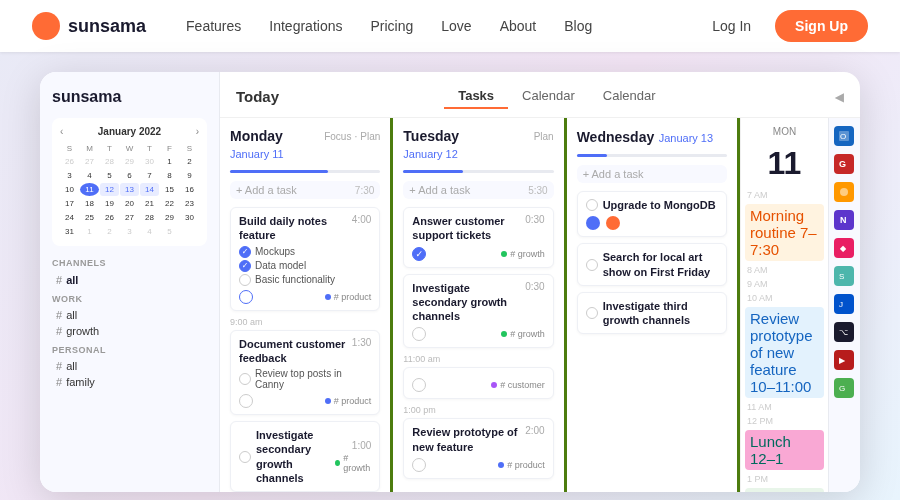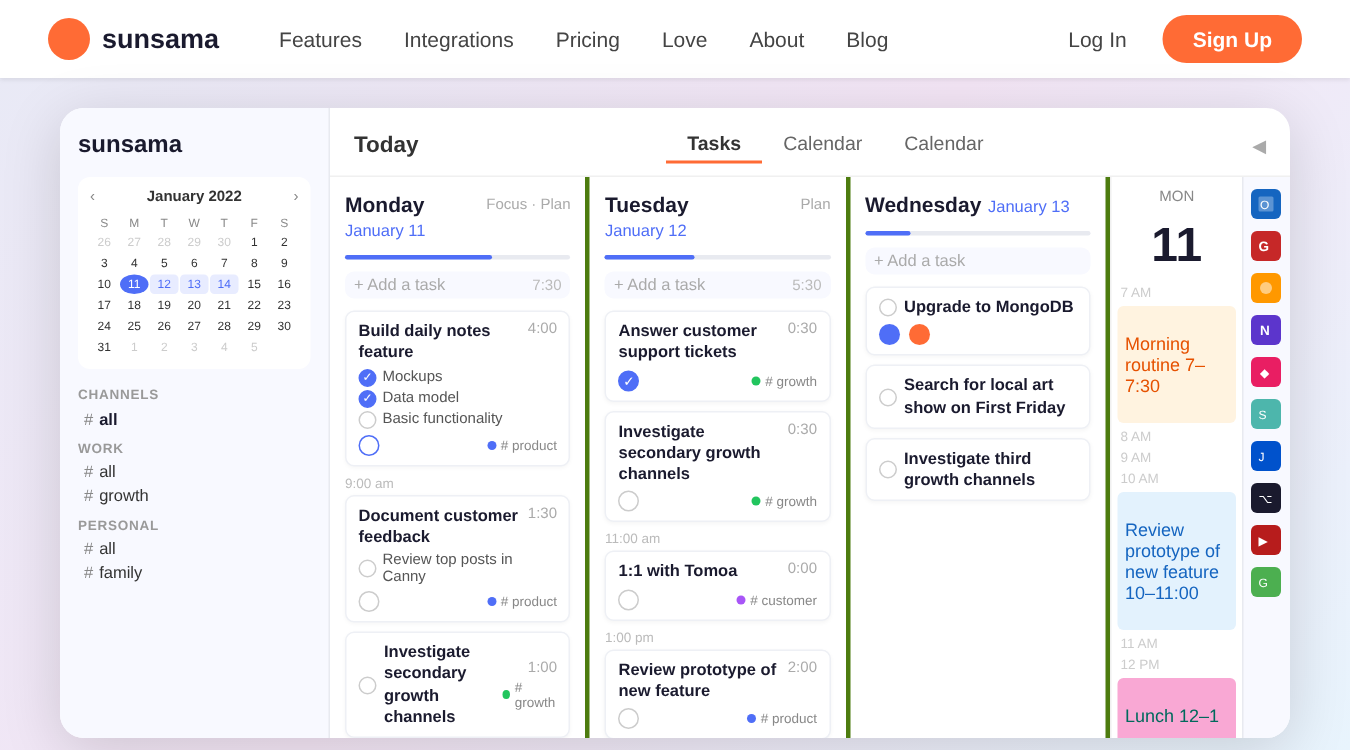--- a/index.html
+++ b/index.html
@@ -420,23 +420,23 @@
       text-align: center;
     }
     .cal-day-label {
       font-size: 10px;
       color: #888;
       text-align: center;
       margin-bottom: 8px;
     }
     .cal-event {
       border-radius: 4px;
-      padding: 18px 5px;
+      padding: 3px 5px;
       margin-bottom: 4px;
-      font-size: 12px;
+      font-size: 15px;
       font-weight: 500;
     }
     .cal-event.orange { background: #fff3e0; color: #e65100; }
     .cal-event.blue { background: #e3f2fd; color: #1565c0; }
     .cal-event.teal { background: #f9a8d4; color: #00695c; }
     .cal-event.green-event { background: #e8f5e9; color: #2e7d32; }
 
     .time-slot {
       font-size: 9px;
       color: #ccc;
@@ -730,24 +730,20 @@
               <div class="check-circle" style="width:14px;height:14px;"></div>
               <div class="task-tag-pill">
                 <div class="dot-green"></div>
                 <span class="task-tag"># growth</span>
               </div>
             </div>
           </div>
 
           <div class="time-label">11:00 am</div>
           <div class="task-card">
-            <div class="task-title-row">
-              <span class="task-title">1:1 with Tomoa</span>
-              <span class="task-time">0:00</span>
-            </div>
             <div class="task-footer">
               <div class="check-circle" style="width:14px;height:14px;"></div>
               <div class="task-tag-pill">
                 <div class="dot-purple"></div>
                 <span class="task-tag"># customer</span>
               </div>
             </div>
           </div>
 
           <div class="time-label">1:00 pm</div>

